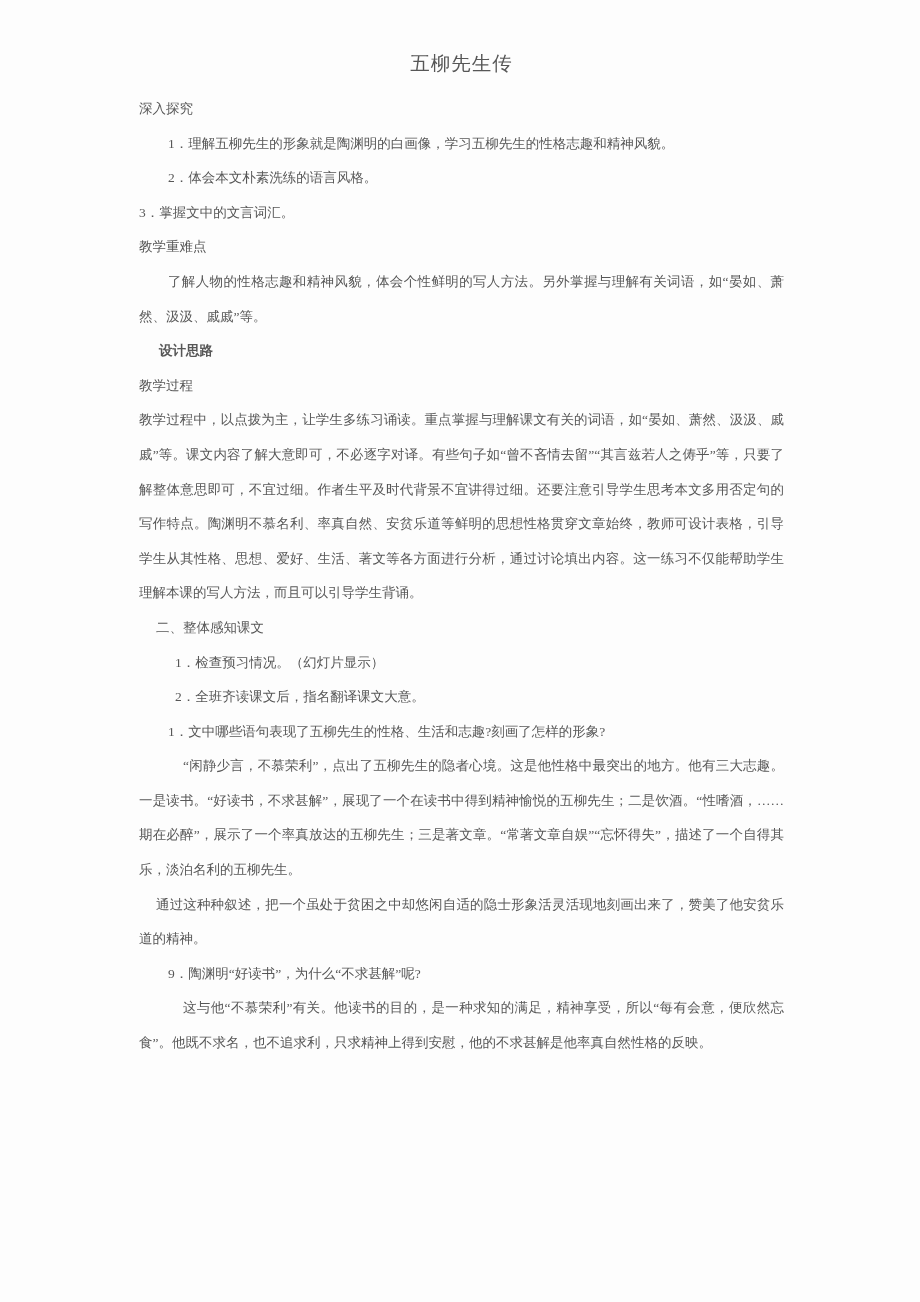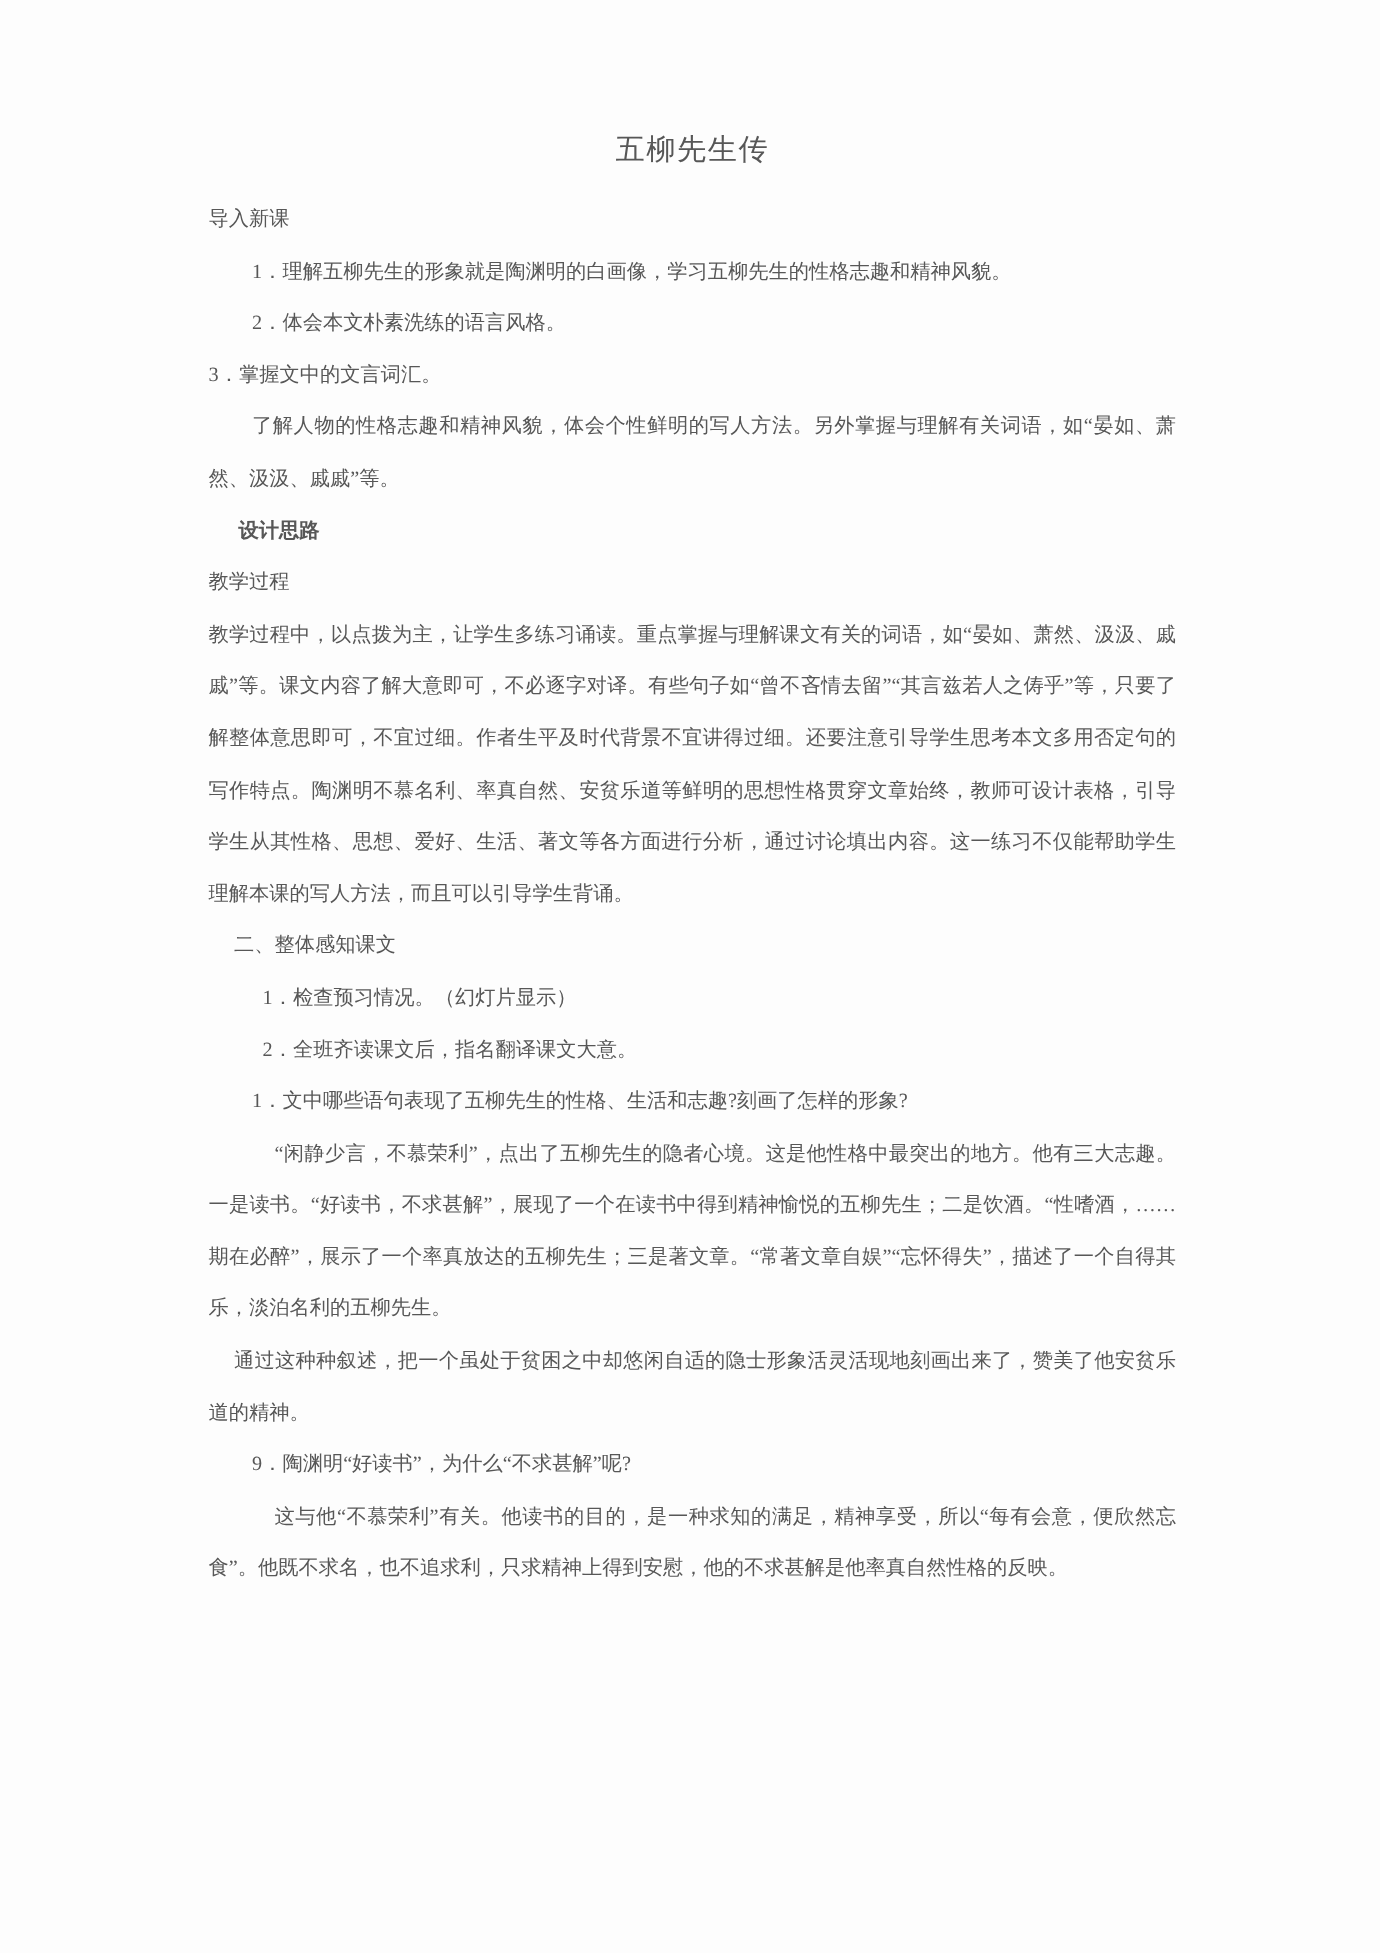--- a/index.html
+++ b/index.html
@@ -8,21 +8,21 @@
     background: #fdfdfd;
   }
   body {
     width: 920px;
     height: 1302px;
     overflow: hidden;
     font-family: "Liberation Serif", "DejaVu Serif", serif;
     color: #575757;
   }
   .page {
-    padding-top: 87px;
+    padding-top: 50px;
     padding-left: 139px;
     width: 645px;
   }
   .doc-title {
     font-size: 19.5px;
     font-weight: normal;
     line-height: 28px;
     margin: 0 0 14px 0;
     text-align: center;
     letter-spacing: 1px;
@@ -41,24 +41,25 @@
   .tb { text-indent: 17px; }     
   .tc { text-indent: 36px; }     
   .t3 { text-indent: 44px; }     
 </style>
 </head>
 <body style="color: rgb(87, 87, 87); background: rgb(253, 253, 253);">
 
 <div class="page">
   <h1 class="doc-title">五柳先生传</h1>
   <div class="doc-body" id="doc-body">
-      <p class="t0">导入新课</p>
+      <p class="t0">深入探究</p>
       <p class="t2">1．理解五柳先生的形象就是陶渊明的白画像，学习五柳先生的性格志趣和精神风貌。</p>
       <p class="t2">2．体会本文朴素洗练的语言风格。</p>
       <p class="t0">3．掌握文中的文言词汇。</p>
+      <p class="t0">教学重难点</p>
       <p class="t2">了解人物的性格志趣和精神风貌，体会个性鲜明的写人方法。另外掌握与理解有关词语，如“晏如、萧然、汲汲、戚戚”等。</p>
       <p class="ta">设计思路</p>
       <p class="t0">教学过程</p>
       <p class="t0">教学过程中，以点拨为主，让学生多练习诵读。重点掌握与理解课文有关的词语，如“晏如、萧然、汲汲、戚戚”等。课文内容了解大意即可，不必逐字对译。有些句子如“曾不吝情去留”“其言兹若人之俦乎”等，只要了解整体意思即可，不宜过细。作者生平及时代背景不宜讲得过细。还要注意引导学生思考本文多用否定句的写作特点。陶渊明不慕名利、率真自然、安贫乐道等鲜明的思想性格贯穿文章始终，教师可设计表格，引导学生从其性格、思想、爱好、生活、著文等各方面进行分析，通过讨论填出内容。这一练习不仅能帮助学生理解本课的写人方法，而且可以引导学生背诵。</p>
       <p class="tb">二、整体感知课文</p>
       <p class="tc">1．检查预习情况。（幻灯片显示）</p>
       <p class="tc">2．全班齐读课文后，指名翻译课文大意。</p>
       <p class="t2">1．文中哪些语句表现了五柳先生的性格、生活和志趣?刻画了怎样的形象?</p>
       <p class="t3">“闲静少言，不慕荣利”，点出了五柳先生的隐者心境。这是他性格中最突出的地方。他有三大志趣。一是读书。“好读书，不求甚解”，展现了一个在读书中得到精神愉悦的五柳先生；二是饮酒。“性嗜酒，……期在必醉”，展示了一个率真放达的五柳先生；三是著文章。“常著文章自娱”“忘怀得失”，描述了一个自得其乐，淡泊名利的五柳先生。</p>
       <p class="tb">通过这种种叙述，把一个虽处于贫困之中却悠闲自适的隐士形象活灵活现地刻画出来了，赞美了他安贫乐道的精神。</p>

